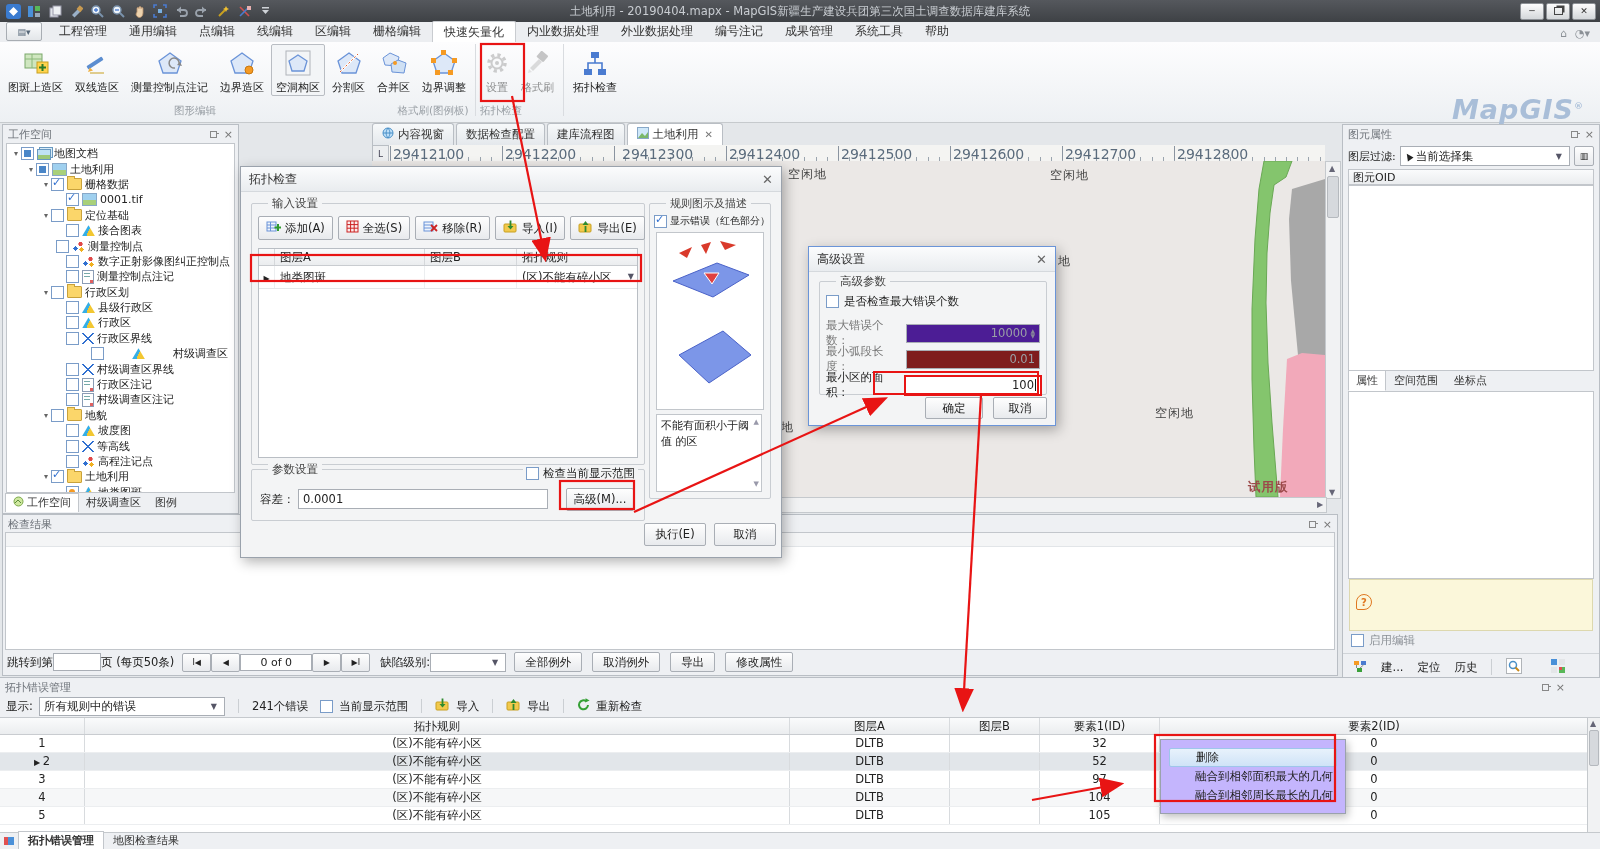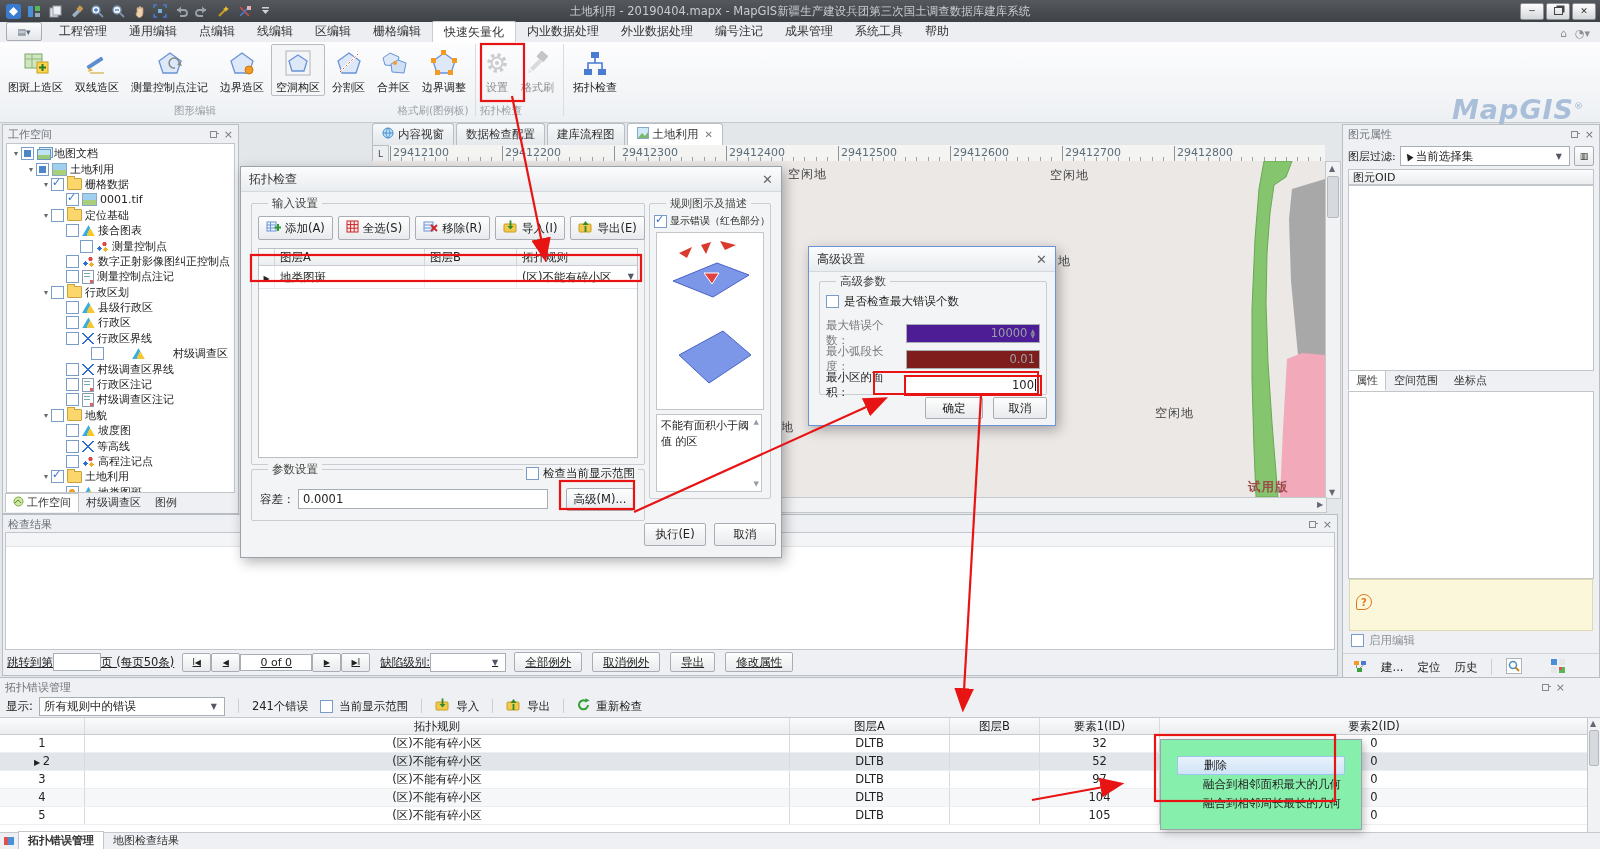--- a/index.html
+++ b/index.html
@@ -95,21 +95,21 @@
   
   #map-tabbar{position:absolute;left:372px;top:122px;width:953px;height:23px;display:flex;align-items:flex-end;}
   .mtab{display:flex;align-items:center;gap:4px;padding:3px 9px;font-size:11.5px;color:#333;
     background:linear-gradient(#f7f9fa,#e4e8ec);border:1px solid #b9bec4;border-bottom:none;border-radius:3px 3px 0 0;margin-right:2px;height:15px;}
   .mtab.active{background:#fff;}
   #ruler{position:absolute;left:372px;top:145px;width:953px;height:16px;background:#f4f4f2;border-bottom:1px solid #c8ccd0;
     background-image:repeating-linear-gradient(90deg,#9aa4ae 0 1px,transparent 1px 11.2px);
     background-size:100% 4px;background-position:18px 12px;background-repeat:no-repeat;}
   #ruler-corner{position:absolute;left:372px;top:145px;width:15px;height:15px;background:#eceeF0;border:1px solid #b9bec4;
     font-size:9px;color:#445;display:flex;align-items:center;justify-content:center;}
-  .rlbl{position:absolute;top:1px;font-size:11px;color:#5a6b7c;border-left:1px solid #8a94a0;padding-left:2px;height:14px;}
+  .rlbl{position:absolute;top:1px;font-size:14px;color:#5a6b7c;border-left:1px solid #8a94a0;padding-left:2px;height:14px;}
   #map-canvas{position:absolute;left:372px;top:161px;width:953px;height:336px;background:#ebe8e6;overflow:hidden;}
   .maplbl{position:absolute;font-size:12px;color:#3f3f3f;letter-spacing:1px;white-space:nowrap;}
   #watermark{position:absolute;left:876px;top:318px;font-size:12.5px;color:#9c4a4a;font-weight:bold;letter-spacing:1px;}
   .sbar{position:absolute;background:#f1f2f3;border:1px solid #c5c9cd;}
   .sthumb{position:absolute;background:#d6d9dd;border:1px solid #b5b9be;border-radius:2px;}
   .sarr{position:absolute;font-size:8px;color:#667;display:flex;align-items:center;justify-content:center;}
   
   .dialog{position:absolute;background:#f3f4f5;border:1px solid #9aa2ac;box-shadow:3px 4px 12px rgba(0,0,0,.3);}
   .dtitle{height:24px;display:flex;align-items:center;padding:0 8px;font-size:12px;color:#333;
     background:linear-gradient(#fbfcfd,#e9ecef);border-bottom:1px solid #d5d9dd;}
@@ -119,22 +119,22 @@
   .dbtn{height:22px;padding:0 7px;margin-right:5px;}
   .dtable{position:absolute;background:#fff;border:1px solid #b9bec4;font-size:11.5px;}
   .dthead{display:flex;background:linear-gradient(#fafbfc,#ebedef);border-bottom:1px solid #c9ccd0;height:16px;line-height:16px;}
   .dthead>div{border-right:1px solid #d5d8db;padding-left:5px;box-sizing:border-box;}
   .dtrow{display:flex;height:22px;line-height:22px;border-bottom:1px solid #e4e7ea;}
   .dtrow>div{border-right:1px solid #eceef0;padding-left:5px;box-sizing:border-box;overflow:hidden;}
   .combo-arrow{margin-left:auto;margin-right:3px;font-size:8px;color:#556;}
   .spin{display:flex;flex-direction:column;font-size:6px;line-height:5px;color:#889;margin-left:3px;}
   .caret{display:inline-block;width:1px;height:12px;background:#111;margin-left:1px;}
   
-  #ctxmenu{position:absolute;left:1160px;top:739px;width:168px;background:#86efac;border:1px solid #9aa2ac;
-    box-shadow:2px 3px 8px rgba(0,0,0,.25);font-size:11.5px;z-index:60;padding:16px;}
+  #ctxmenu{position:absolute;left:1160px;top:739px;width:168px;background:#c4b5fd;border:1px solid #9aa2ac;
+    box-shadow:2px 3px 8px rgba(0,0,0,.25);font-size:11.5px;z-index:60;padding:8px;}
   .ctxitem{height:19px;line-height:19px;padding-left:26px;color:#222;}
   .ctxitem.hot{background:linear-gradient(#e8f2fc,#cfe3f7);border:1px solid #9ec6ea;border-radius:2px;height:17px;line-height:17px;}
   
   .tline{position:absolute;display:flex;align-items:center;font-size:11.5px;}
   .vsep{width:1px;height:14px;background:#cbcfd3;margin:0 7px;}
   #te-table{position:absolute;left:0;top:39px;right:12px;bottom:0;background:#fff;border-top:1px solid #c5c9cd;}
   .tehead{display:flex;height:16px;line-height:16px;background:linear-gradient(#fafbfc,#ebedef);border-bottom:1px solid #c9ccd0;font-size:11.5px;}
   .tehead>div,.terow>div{border-right:1px solid #d8dbde;text-align:center;box-sizing:border-box;overflow:hidden;white-space:nowrap;}
   .terow{display:flex;height:17px;line-height:17px;font-size:11.5px;border-bottom:1px solid #eceef0;}
   .terow.alt{background:#f6f7f8;}
@@ -455,21 +455,21 @@
           <span>定位基础</span>
         </div>
         <div class="trow" style="padding-left: 49px;">
           <span class="texp"></span>
           <span class="chk"></span>
           <span class="ticon-wrap">
             <span class="t-poly"></span>
           </span>
           <span>接合图表</span>
         </div>
-        <div class="trow" style="padding-left: 63px;">
+        <div class="trow" style="padding-left: 39px;">
           <span class="texp"></span>
           <span class="chk"></span>
           <span class="ticon-wrap">
             <span class="t-points"></span>
           </span>
           <span>测量控制点</span>
         </div>
         <div class="trow" style="padding-left: 49px;">
           <span class="texp"></span>
           <span class="chk"></span>
@@ -741,21 +741,21 @@
     <div class="ptitle">
       <span>检查结果</span>
       <span class="pctl">
           <span class="pin"></span>
           <span class="xicon">×</span>
         </span>
     </div>
     <div class="wbox" style="position:absolute;left:2px;top:17px;right:2px;height:116px;">
       <div style="height:13px;background:#f4f5f6;border-bottom:1px solid #e2e5e8;"></div>
     </div>
-    <div class="tline" style="left:4px;right:4px;top:136px;height:22px;text-decoration:underline;">
+    <div class="tline" style="left:4px;right:4px;top:136px;height:22px;">
       <span>跳转到第</span>
       <div class="inputbox" style="width:38px;height:16px;"></div>
       <span>页 (每页50条)</span>
       <div class="pagegrp" id="cr-nav" style="margin-left:8px;">
           <div class="btn navbtn">Ⅰ◀</div>
           <div class="btn navbtn">◀</div>
           <div class="inputbox" style="width: 62px; height: 15px; justify-content: center; font-size: 11px;">0 of 0</div>
           <div class="btn navbtn">▶</div>
           <div class="btn navbtn">▶Ⅰ</div>
         </div>

